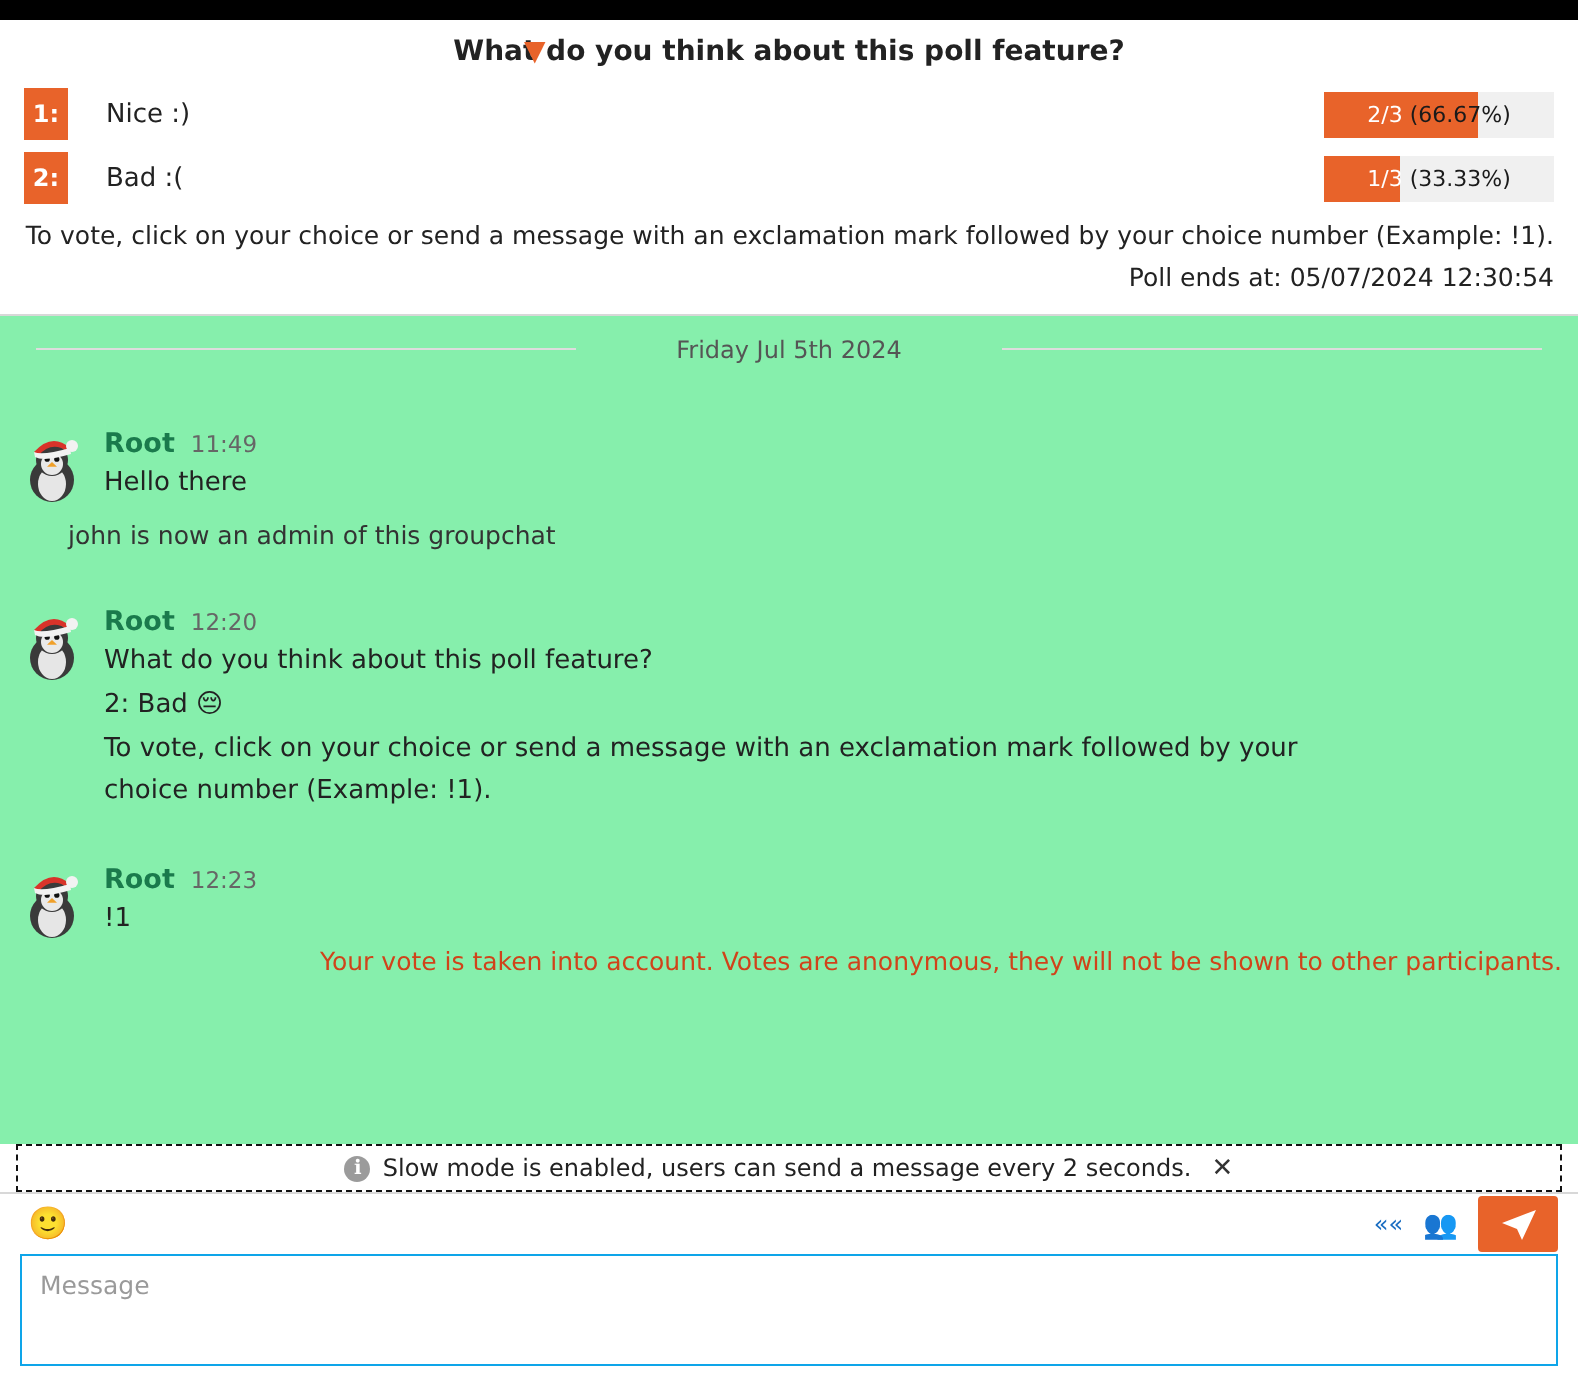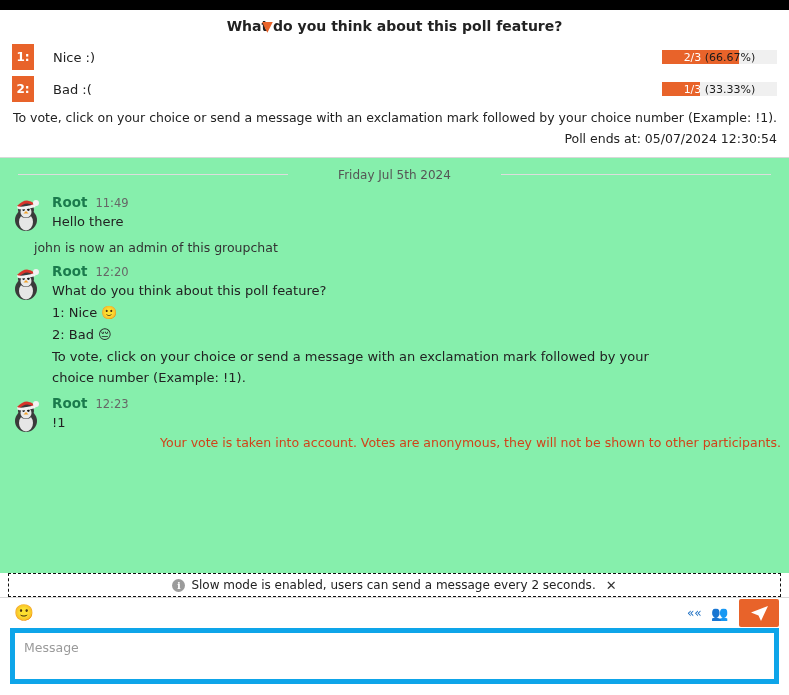--- a/index.html
+++ b/index.html
@@ -73,21 +73,21 @@
   }
   .opt-label {
     padding-left: 19px;
     font-size: 13px;
     color: #222;
     flex: 1 1 auto;
   }
   .bar-wrap {
     position: relative;
     width: 115px;
-    height: 14px;
+    height: 23px;
     background: #f0f0f0;
     flex: 0 0 115px;
     overflow: hidden;
   }
   .bar-fill {
     position: absolute;
     left: 0; top: 0; bottom: 0;
     background: #e8632a;
   }
   .bar-text {
@@ -129,20 +129,21 @@
     background: #ddd;
     width: 270px;
   }
   .date-sep::before { left: 10px; }
   .date-sep::after { right: 10px; }
 
   .msg {
     display: flex;
     gap: 8px;
     padding: 4px 0 2px 0;
+    margin-top: 20px;
   }
   .avatar {
     width: 36px; height: 36px;
     flex: 0 0 36px;
     position: relative;
     margin-top: 2px;
   }
   .msg-body { flex: 1 1 auto; min-width: 0; }
   .msg-head {
     display: flex; align-items: baseline; gap: 8px;
@@ -220,21 +221,21 @@
     width: 40px; height: 28px;
     background: #e8632a;
     color: #fff;
     display: flex; align-items: center; justify-content: center;
     cursor: pointer;
     border-radius: 2px;
   }
   .msg-input {
     width: 100%;
     min-height: 56px;
-    border: 5px solid #0ea5e9;
+    border: 1px solid #0ea5e9;
     margin: 0 10px 8px 10px;
     width: calc(100% - 20px);
     padding: 7px 9px;
     font-family: "DejaVu Sans", "Liberation Sans", sans-serif;
     font-size: 12.5px;
     color: #222;
     resize: none;
     outline: none;
   }
   .msg-input::placeholder { color: #9a9a9a; }
@@ -321,21 +322,20 @@
           <path d="M9 10 Q13 12 27 8 L27.5 11 Q14 15 9.5 12.5 Z" fill="#f2f2f2"></path>
           <circle cx="28" cy="7" r="3" fill="#f2f2f2"></circle>
         </svg>
       </div>
       <div class="msg-body">
         <div class="msg-head">
           <span class="author">Root</span>
           <span class="time">12:20</span>
         </div>
         <div class="line">What do you think about this poll feature?</div>
-        <div class="line emoji">1: Nice 🙂</div>
         <div class="line emoji">2: Bad 😔</div>
         <div class="line wide">To vote, click on your choice or send a message with an exclamation mark followed by your choice number (Example: !1).</div>
       </div>
     </div>
 
     <div class="msg">
       <div class="avatar">
         <svg class="peng" width="36" height="36" viewBox="0 0 36 36">
           <ellipse cx="18" cy="24" rx="11" ry="11" fill="#3a3a3a"></ellipse>
           <ellipse cx="18" cy="26" rx="7" ry="8.5" fill="#e6e6e6"></ellipse>

